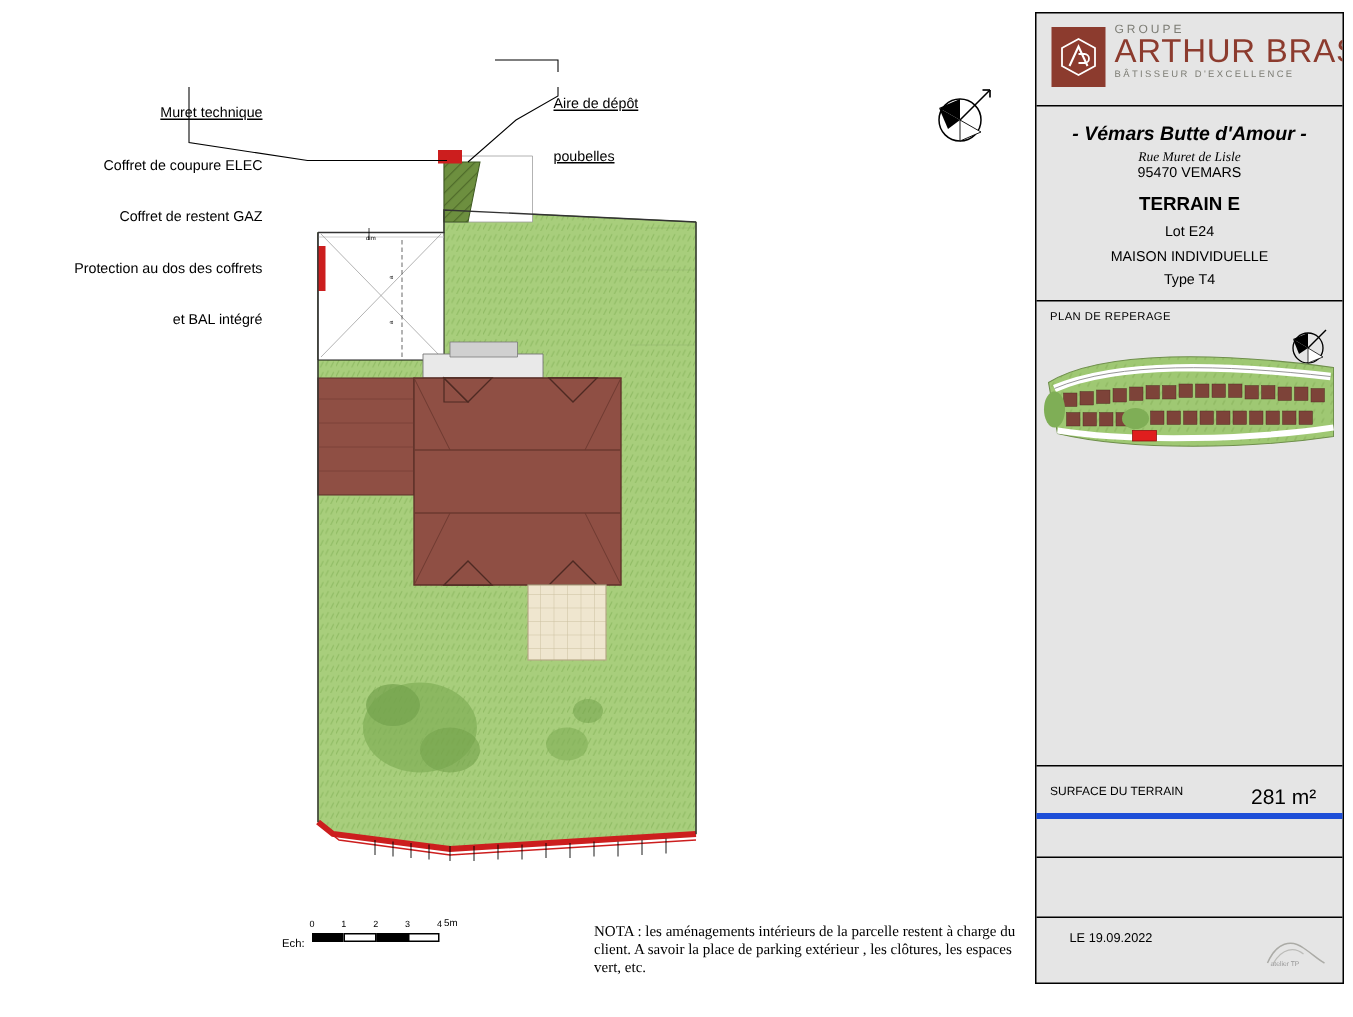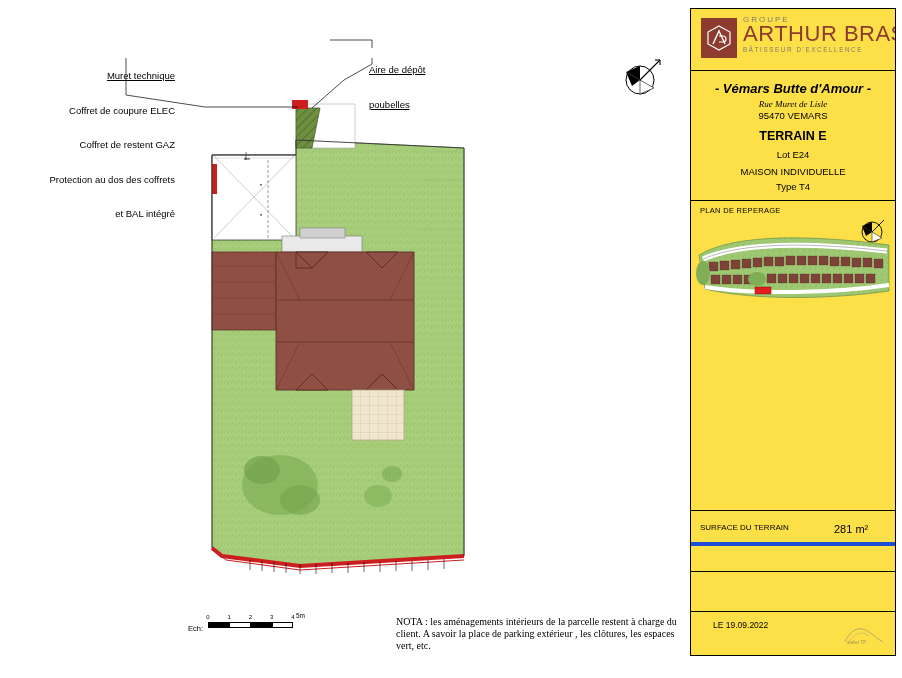--- a/index.html
+++ b/index.html
@@ -124,21 +124,21 @@
 
   
   #cartouche {
     position: absolute;
     left: 690px;
     top: 8px;
     width: 206px;
     height: 648px;
     border: 1px solid #000;
     box-sizing: border-box;
-    background: #fde047;
+    background: #e5e5e5;
   }
   .cart-row {
     position: absolute;
     left: 0;
     width: 100%;
     box-sizing: border-box;
   }
   #cart-logo {
     top: 0;
     height: 62px;
@@ -262,21 +262,21 @@
   }
 
   .small-label {
     position: absolute;
     font-size: 7.5px;
     color: #000;
     font-family: "Liberation Sans", sans-serif;
   }
   #lbl-repere { left: 9px; top: 5px; letter-spacing: 0.3px; }
   #lbl-surface { left: 9px; top: 12px; font-size: 8px; }
-  #val-surface { left: 143px; top: 12px; font-size: 11px; text-align: center; }
+  #val-surface { left: 143px; top: 12px; font-size: 14px; text-align: center; }
   #lbl-date { left: 22px; top: 8px; font-size: 8.5px; }
 
   
   .compass {
     position: absolute;
     width: 26px;
     height: 26px;
   }
   .compass svg { display:block; }
 

